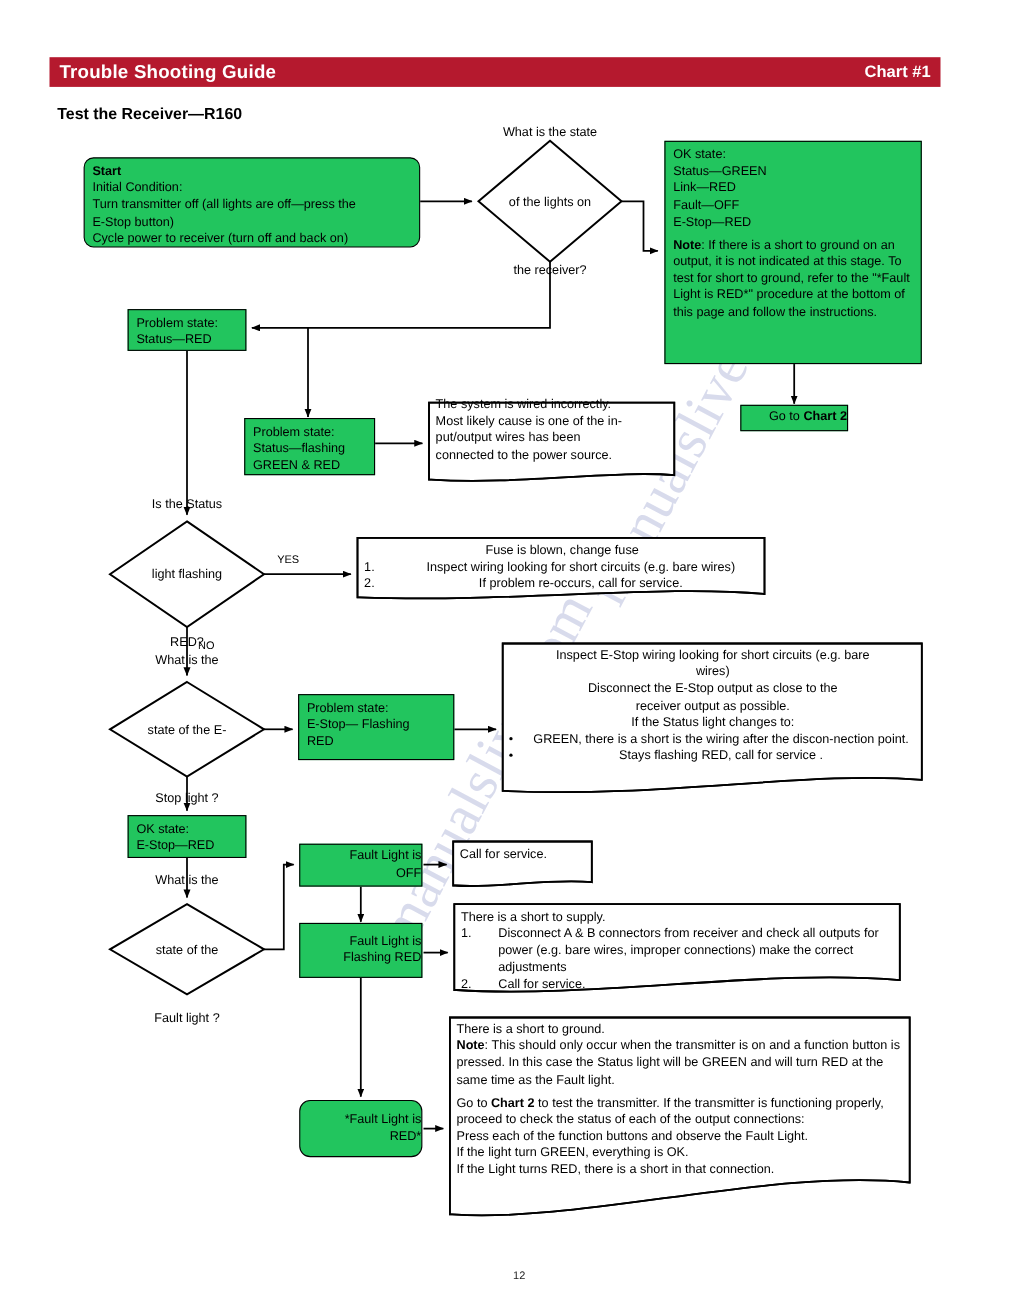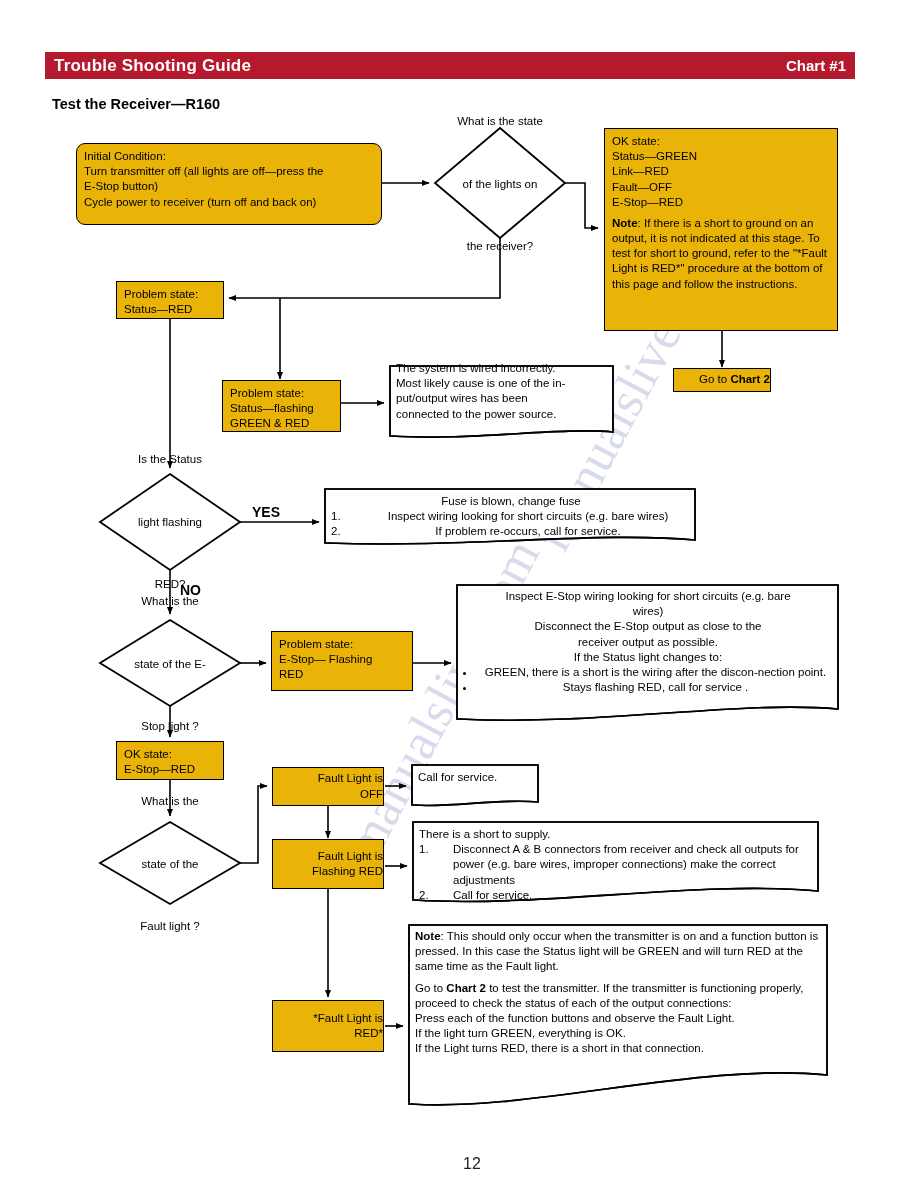--- a/index.html
+++ b/index.html
@@ -24,21 +24,21 @@
   #header-bar .hchart{
     color:#ffffff;font-weight:bold;font-size:15px;
     font-family:"Liberation Sans", sans-serif;
   }
   #page-title{
     position:absolute;left:52px;top:96px;
     font-size:14.5px;font-weight:bold;color:#000;
   }
   #page-number{
     position:absolute;left:0;right:0;top:1155px;text-align:center;
-    font-size:16px;color:#222;margin-left:26px;
+    font-size:10px;color:#222;margin-left:26px;
   }
 
   
   #watermark{
     position:absolute;left:205px;top:400px;width:520px;height:640px;
     pointer-events:none;
   }
   #watermark span{
     position:absolute;
     color:#b9bedd;opacity:.55;
@@ -48,30 +48,30 @@
 
   
   #flow-svg{position:absolute;left:0;top:0;width:918px;height:1188px;}
 
   
   .node{
     position:absolute;box-sizing:border-box;
     font-size:11.5px;line-height:1.32;color:#000;
     background:transparent;
   }
-  .boxed{border:1.4px solid #000;background:#eab308;}
+  .boxed{border:1.4px solid #000;background:#22c55e;}
   .round{border-radius:9px;}
   .pad{padding:5px 7px 4px 7px;}
   .ctr{display:flex;flex-direction:column;align-items:flex-end;justify-content:center;text-align:center;}
   .b{font-weight:bold;}
   .diamond-label{
     position:absolute;text-align:center;font-size:11.5px;line-height:1.3;
     display:flex;flex-direction:column;align-items:center;justify-content:center;gap:48px;
   }
-  .edge-label{position:absolute;font-size:14px;font-weight:bold;}
+  .edge-label{position:absolute;font-size:10px;font-weight:normal;}
   .ol{position:relative;margin:0;padding:0;list-style:none;}
   .ol li{position:relative;padding-left:34px;}
   .ol li .num{position:absolute;left:0;top:0;}
   .ul{margin:0;padding-left:13px;}
   .ul li{list-style:disc;padding-left:2px;}
   .gap{height:6px;}
 </style>
 </head>
 <body>
 
@@ -158,20 +158,21 @@
 
       <path d="M385,866 L407,866" marker-end="url(#arrow)"></path>
 
       <path d="M328,889 L328,997" marker-end="url(#arrow)"></path>
 
       <path d="M385,1026 L403,1026" marker-end="url(#arrow)"></path>
     </g>
   </svg>
 
   <div class="node boxed round pad" id="n-start" style="left:76px;top:143px;width:306px;height:82px;">
+    <div class="b">Start</div>
     <div>Initial Condition:</div>
     <div>Turn transmitter off (all lights are off—press the</div>
     <div>E-Stop button)</div>
     <div>Cycle power to receiver (turn off and back on)</div>
   </div>
 
   <div class="diamond-label" style="left:435px;top:160px;width:130px;height:48px;">
     <span>What is the state</span>
     <span>of the lights on</span>
     <span>the receiver?</span>
@@ -275,26 +276,27 @@
   </div>
 
   <div class="node" id="n-supply" style="left:419px;top:827px;width:394px;height:66px;">
     <div>There is a short to supply.</div>
     <ul class="ol">
       <li><span class="num">1.</span><span>Disconnect A &amp; B connectors from receiver and check all outputs for power (e.g. bare wires, improper connections) make the correct adjustments</span></li>
       <li><span class="num">2.</span><span>Call for service.</span></li>
     </ul>
   </div>
 
-  <div class="node boxed ctr" id="n-fault-red" style="left:272px;top:1000px;width:112px;height:52px;">
+  <div class="node boxed ctr" id="n-fault-red" style="left:272px;top:1000px;width:112px;height:52px;border-radius:10px;">
     <div>*Fault Light is</div>
     <div>RED*</div>
   </div>
 
   <div class="node" id="n-ground" style="left:415px;top:929px;width:406px;height:146px;">
+    <div>There is a short to ground.</div>
     <div><span class="b">Note</span><span>: This should only occur when the transmitter is on and a function button is pressed.  In this case the Status light will be GREEN and will turn RED at the same time as the Fault light.</span></div>
     <div class="gap"></div>
     <div><span>Go to </span><span class="b">Chart 2</span><span> to test the transmitter.  If the transmitter is functioning properly, proceed to check the status of each of the output connections:</span></div>
     <div>Press each of the function buttons and observe the Fault Light.</div>
     <div>If the light turn GREEN, everything is OK.</div>
     <div>If the Light turns RED, there is a short in that connection.</div>
   </div>
 
   <div id="page-number">12</div>
 

